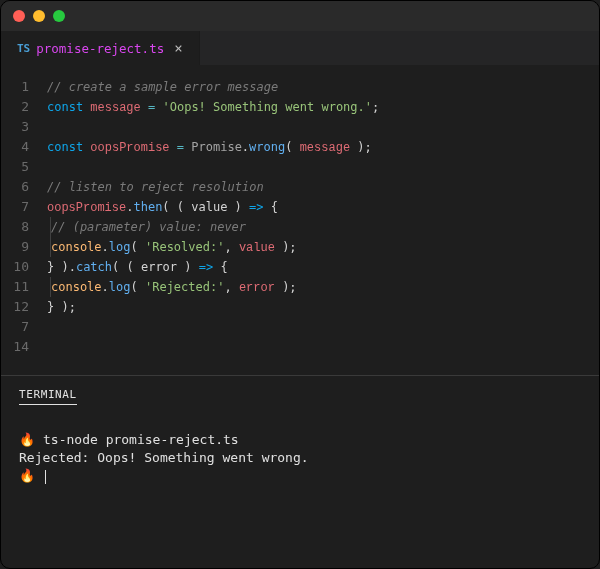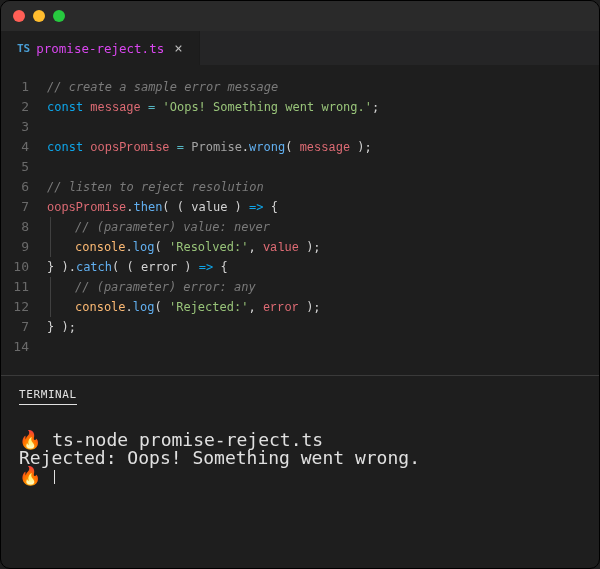--- a/index.html
+++ b/index.html
@@ -79,21 +79,20 @@
   .code .line {
     height: 20px;
     line-height: 20px;
     white-space: pre;
   }
   .indent-guide {
     border-left: 1px solid #404040;
     display: inline-block;
     height: 20px;
     margin-left: 3px;
-    padding-left: 24px;
     vertical-align: top;
     line-height: 20px;
   }
   .tok-comment { color: #7a7a7a; font-style: italic; }
   .tok-keyword { color: #0ea5e9; }
   .tok-var { color: #e06c75; font-family: Liberation Mono, monospace; }
   .tok-op { color: #56b6c2; }
   .tok-string { color: #98c379; text-align: center; }
   .tok-class { color: #a3a3a3; }
   .tok-func { color: #61afef; }
@@ -113,21 +112,21 @@
     color: #e0e0e0;
     font-size: 11px;
     letter-spacing: 0.6px;
     padding-bottom: 3px;
     border-bottom: 1px solid #e0e0e0;
     display: inline-block;
     margin-bottom: 26px;
   }
   .terminal-body {
     font-family: 'Menlo', 'Consolas', monospace;
-    font-size: 18px;
+    font-size: 13px;
     color: #e0e0e0;
     line-height: 18px;
     white-space: pre;
   }
   .cursor {
     display: inline-block;
     width: 1px;
     height: 14px;
     background: #e0e0e0;
     vertical-align: middle;
@@ -172,21 +171,20 @@
     <div class="line"><span class="tok-comment">// create a sample error message</span></div>
     <div class="line"><span class="tok-keyword">const</span> <span class="tok-var">message</span> <span class="tok-op">=</span> <span class="tok-string">'Oops! Something went wrong.'</span><span class="tok-punc">;</span></div>
     <div class="line"></div>
     <div class="line"><span class="tok-keyword">const</span> <span class="tok-var">oopsPromise</span> <span class="tok-op">=</span> <span class="tok-class">Promise</span><span class="tok-punc">.</span><span class="tok-func">wrong</span><span class="tok-punc">( </span><span class="tok-var">message</span><span class="tok-punc"> );</span></div>
     <div class="line"></div>
     <div class="line"><span class="tok-comment">// listen to reject resolution</span></div>
     <div class="line"><span class="tok-var">oopsPromise</span><span class="tok-punc">.</span><span class="tok-func">then</span><span class="tok-punc">( ( </span><span class="tok-param">value</span><span class="tok-punc"> ) </span><span class="tok-keyword">=&gt;</span><span class="tok-punc"> {</span></div>
     <div class="line"><span class="indent-guide"><span class="tok-comment">// (parameter) value: never</span></span></div>
     <div class="line"><span class="indent-guide"><span class="tok-obj">console</span><span class="tok-punc">.</span><span class="tok-func">log</span><span class="tok-punc">( </span><span class="tok-string">'Resolved:'</span><span class="tok-punc">, </span><span class="tok-var">value</span><span class="tok-punc"> );</span></span></div>
     <div class="line"><span class="tok-punc">} ).</span><span class="tok-func">catch</span><span class="tok-punc">( ( </span><span class="tok-param">error</span><span class="tok-punc"> ) </span><span class="tok-keyword">=&gt;</span><span class="tok-punc"> {</span></div>
-    <div class="line"><span class="indent-guide"><span class="tok-comment">// (parameter) error: any</span></span></div>
     <div class="line"><span class="indent-guide"><span class="tok-obj">console</span><span class="tok-punc">.</span><span class="tok-func">log</span><span class="tok-punc">( </span><span class="tok-string">'Rejected:'</span><span class="tok-punc">, </span><span class="tok-var">error</span><span class="tok-punc"> );</span></span></div>
     <div class="line"><span class="tok-punc">} );</span></div>
   </div>
 </div>
 
 <div class="panel-divider"></div>
 
 <div class="terminal-panel">
   <div class="terminal-header">TERMINAL</div>
   <div class="terminal-body"><span>🔥</span> <span>ts-node promise-reject.ts</span>

